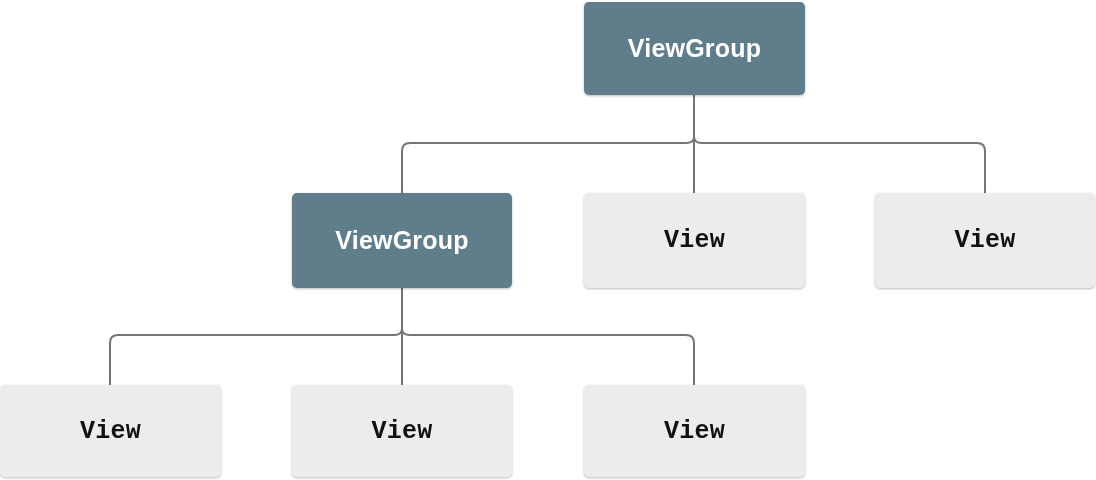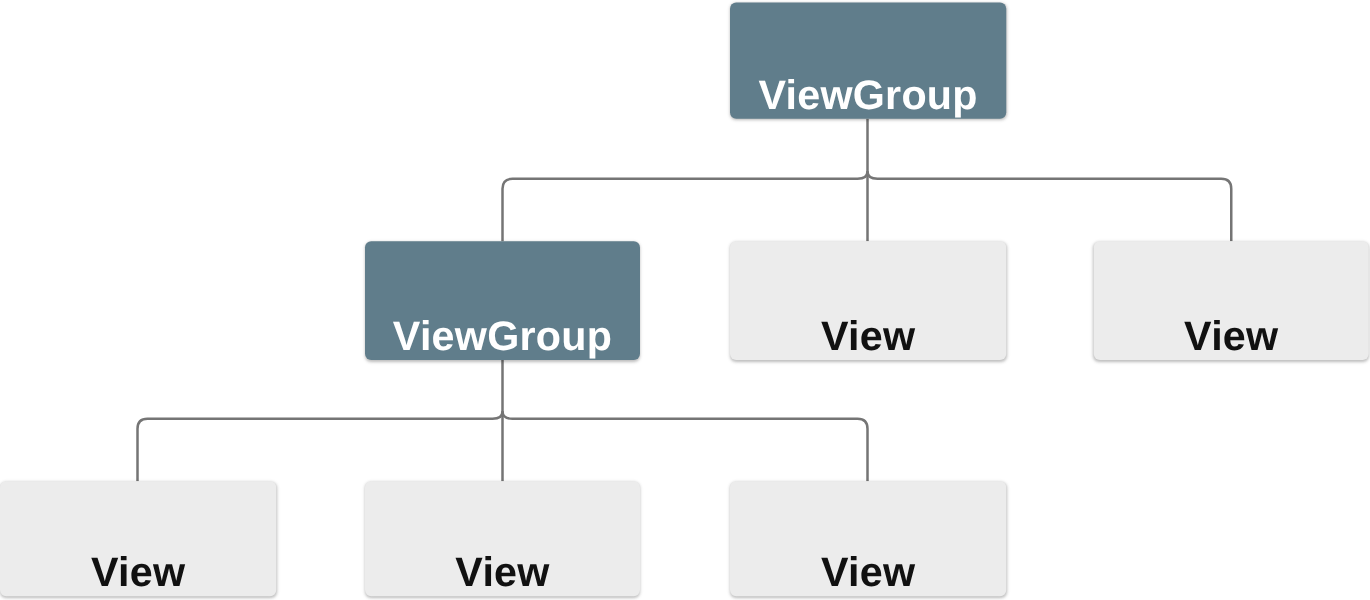--- a/index.html
+++ b/index.html
@@ -23,35 +23,36 @@
     height: 480px;
   }
   .edges-svg path {
     fill: none;
     stroke: var(--connector, #757575);
     stroke-width: 2;
   }
   .node {
     position: absolute;
     display: flex;
-    align-items: flex-end;
+    align-items: center;
     justify-content: center;
     border-radius: 5px;
     font-weight: 700;
-    font-size: 33px;
+    font-size: 25px;
     letter-spacing: 0.2px;
     box-shadow: 0 1px 3px rgba(0,0,0,0.18), 0 1px 2px rgba(0,0,0,0.10);
   }
   .node.viewgroup {
     background: var(--viewgroup-fill, #607d8b);
     color: var(--viewgroup-text, #ffffff);
   }
   .node.view {
     background: var(--view-fill, #ececec);
     color: var(--view-text, #111111);
+    font-family: Liberation Mono, monospace;
   }
   #node-root               { left: 584px; top: 2px;   width: 221px; height: 93px; }
   #node-child-viewgroup    { left: 292px; top: 193px; width: 220px; height: 95px; }
   #node-child-view-1       { left: 584px; top: 193px; width: 221px; height: 95px; }
   #node-child-view-2       { left: 875px; top: 193px; width: 220px; height: 95px; }
   #node-grandchild-view-1  { left: 0px;   top: 385px; width: 221px; height: 92px; }
   #node-grandchild-view-2  { left: 292px; top: 385px; width: 220px; height: 92px; }
   #node-grandchild-view-3  { left: 584px; top: 385px; width: 221px; height: 92px; }
 </style>
 </head>

